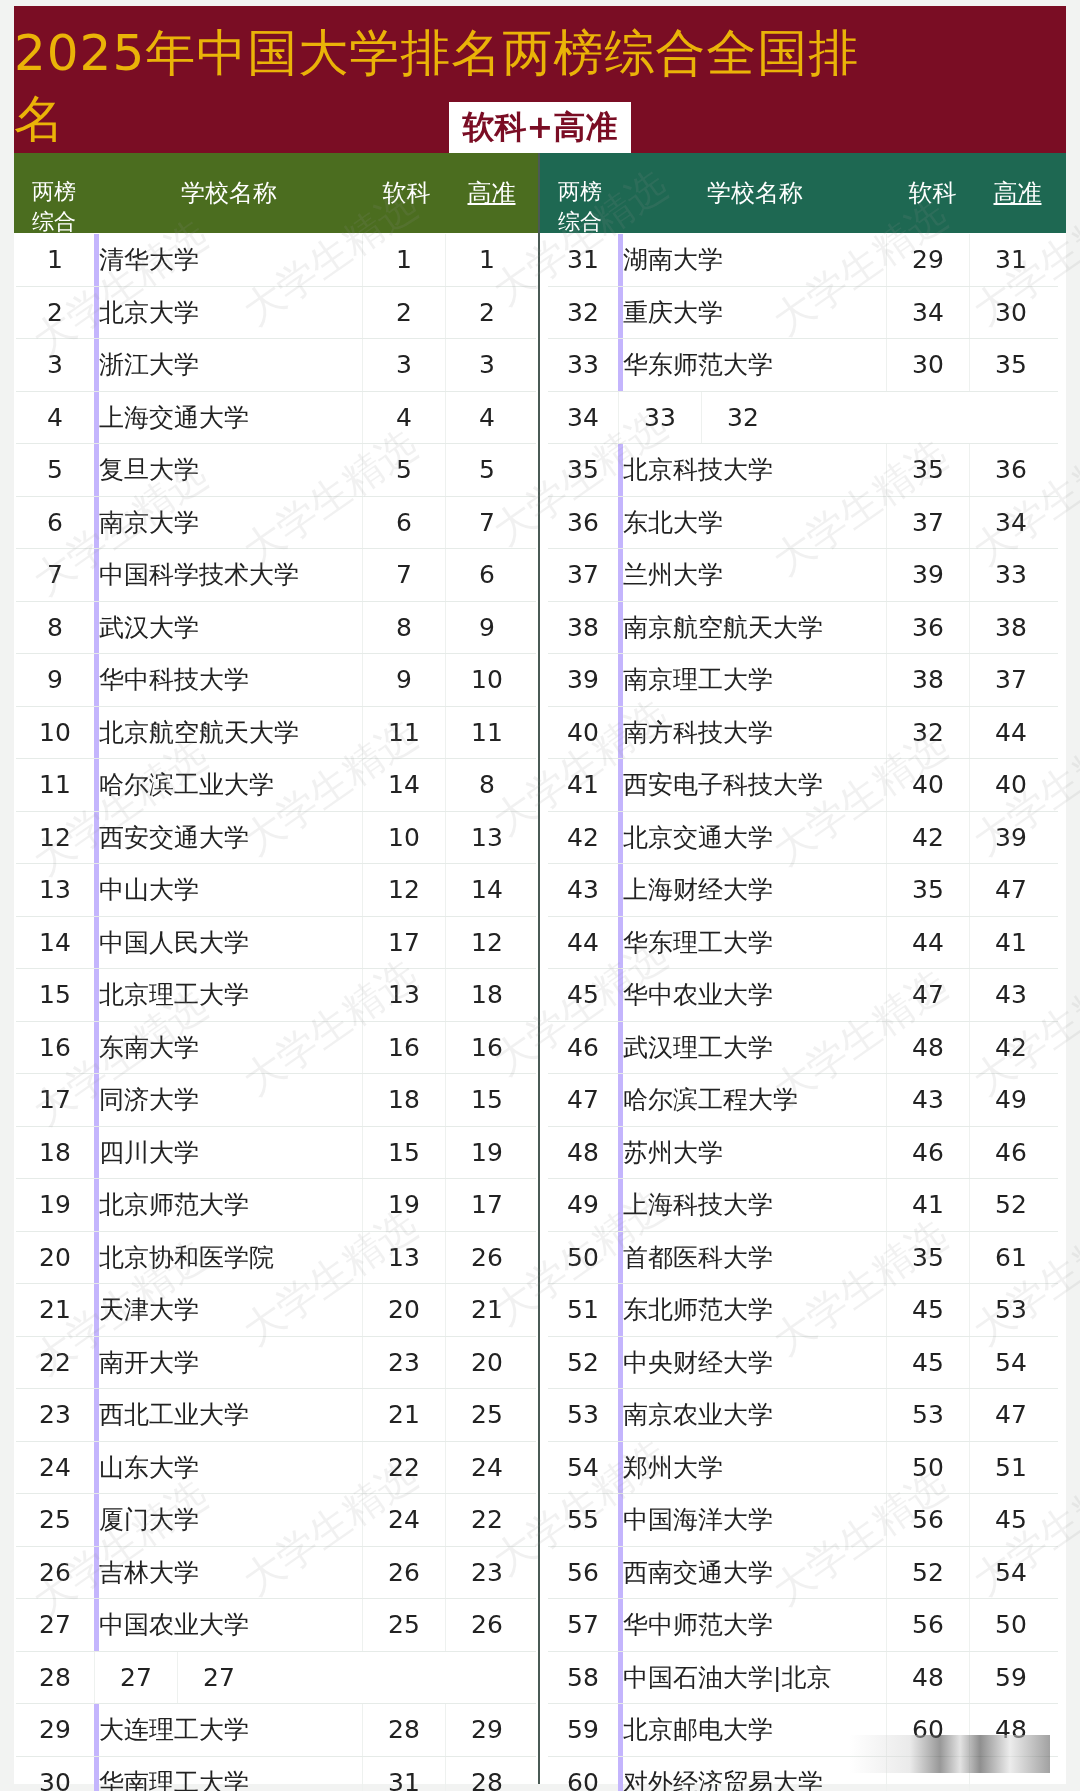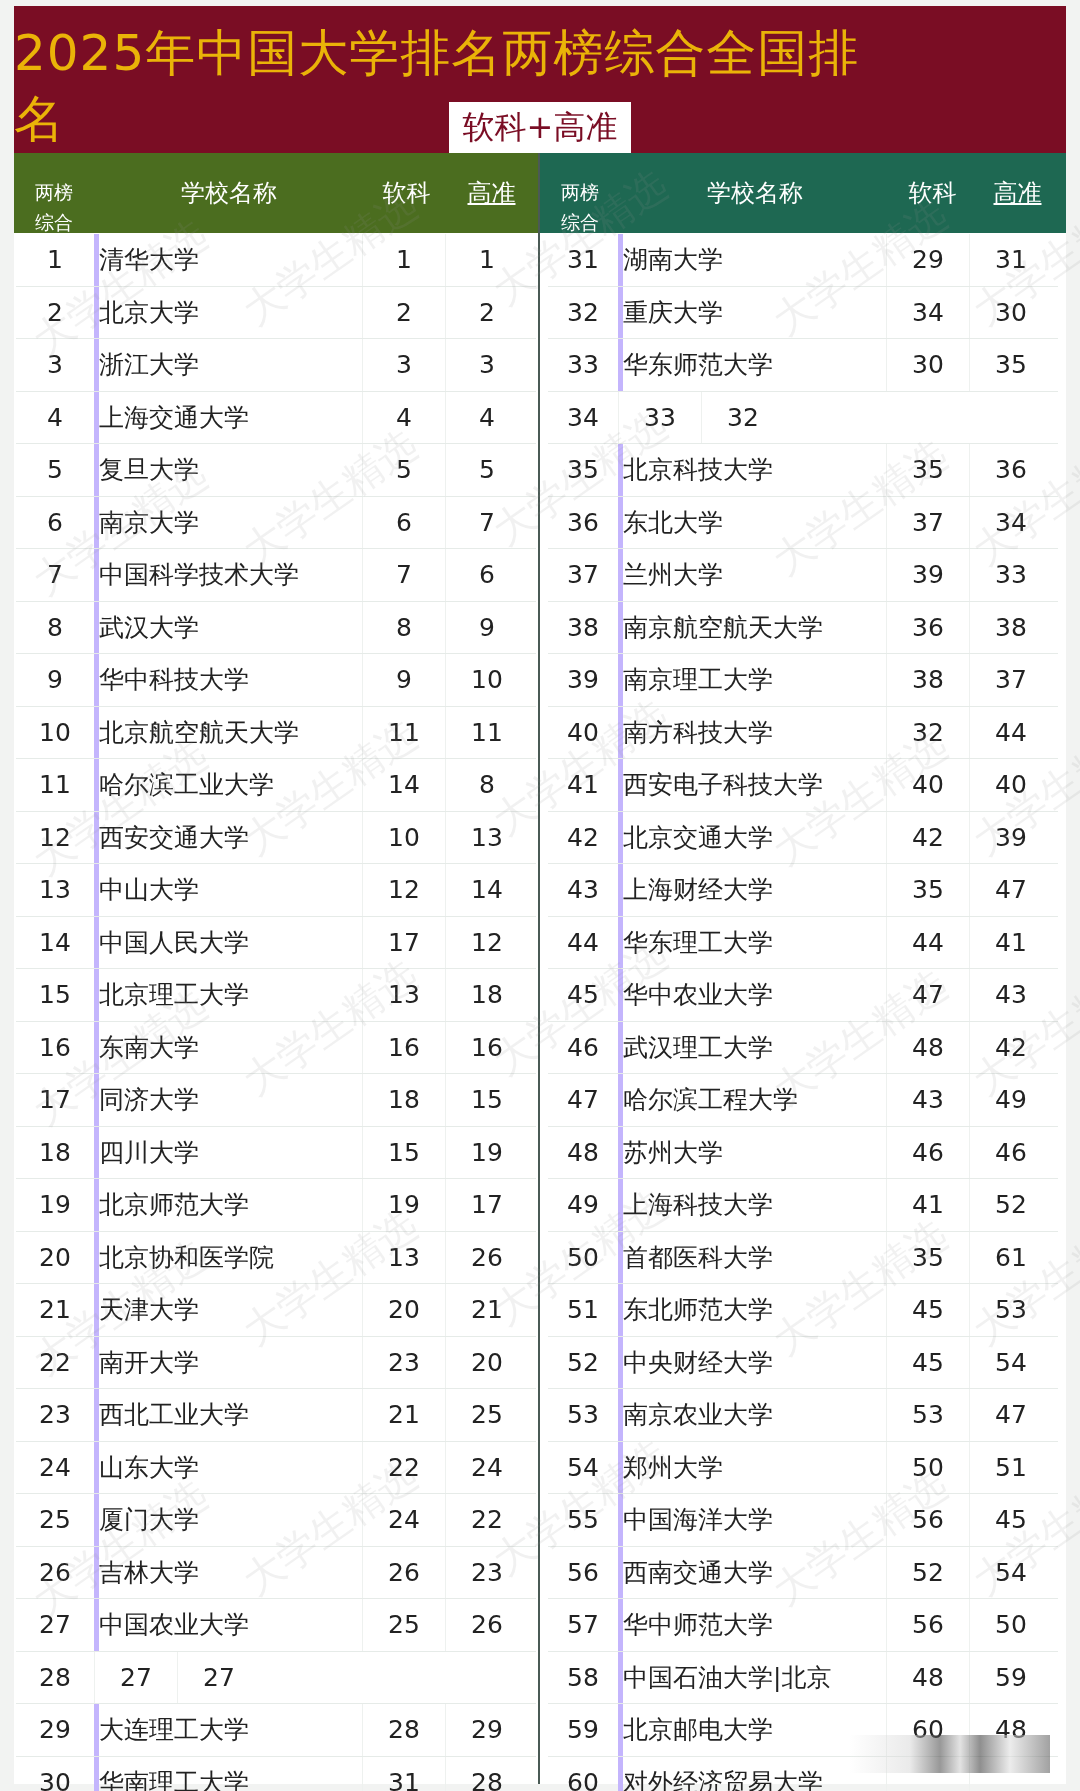--- a/index.html
+++ b/index.html
@@ -16,31 +16,31 @@
   .banner {
     position: absolute; left: 0; top: 0; width: 1052px; height: 147px;
     background: #7a0d24;
   }
   .title {
     position: absolute; left: 0; top: 14px; width: 848px; text-align: left;
     color: #eab308; font-size: 50px; letter-spacing: 1px; line-height: 66px;
   }
   .subtitle {
     position: absolute; left: 435px; top: 96px; width: 182px; height: 51px;
-    background: #ffffff; color: #7a0d24; font-weight: normal;
+    background: #ffffff; color: #7a0d24; font-weight: bold;
     font-size: 32px; line-height: 51px; text-align: center;
   }
   .head {
     position: absolute; top: 147px; height: 80px; color: #ffffff;
     font-size: 24px; display: flex; align-items: center;
   }
   .head.left { left: 0; width: 524px; background: #4b6d1f; }
   .head.right { left: 526px; width: 526px; background: #1e6852; }
   .head .c { text-align: center; }
-  .head .c-rank { width: 80px; font-size: 19px; line-height: 30px; margin-top: 28px; }
+  .head .c-rank { width: 80px; font-size: 22px; line-height: 30px; margin-top: 28px; }
   .head .c-name { width: 270px; }
   .head .c-rk { width: 85px; }
   .head .c-gz { width: 85px; text-decoration: underline; }
   .divider {
     position: absolute; left: 524px; top: 147px; width: 2px; height: 1631px;
     background: #4a5a55;
   }
   .table { position: absolute; top: 228px; }
   .table.left { left: 2px; width: 520px; }
   .table.right { left: 534px; width: 510px; }

